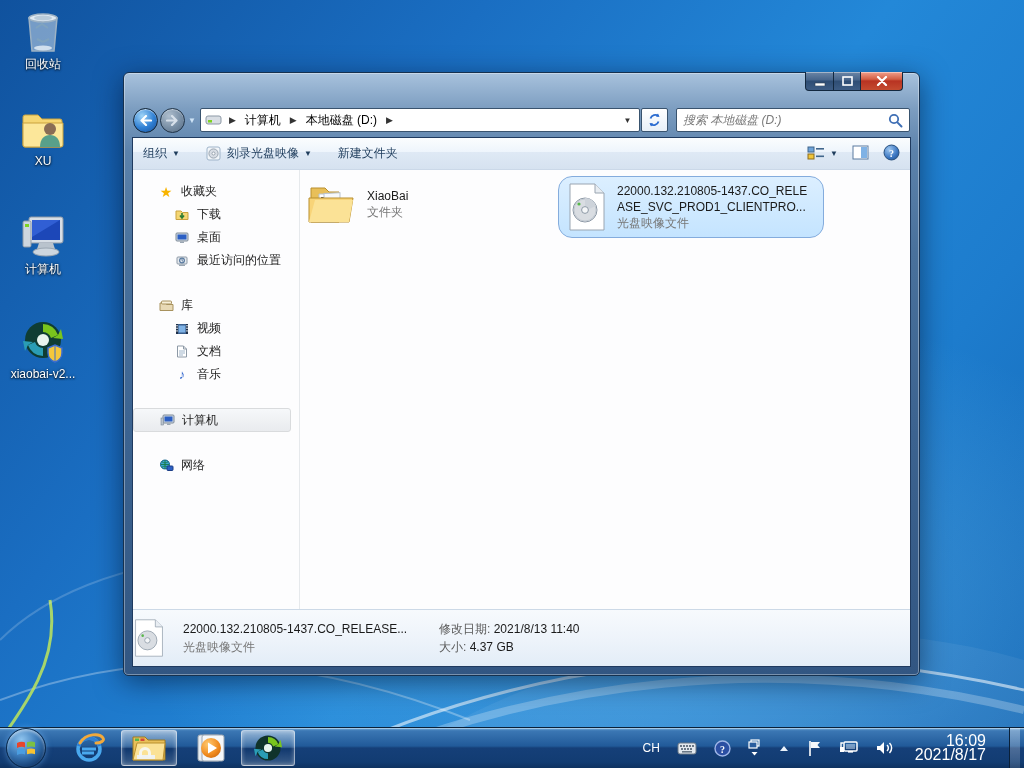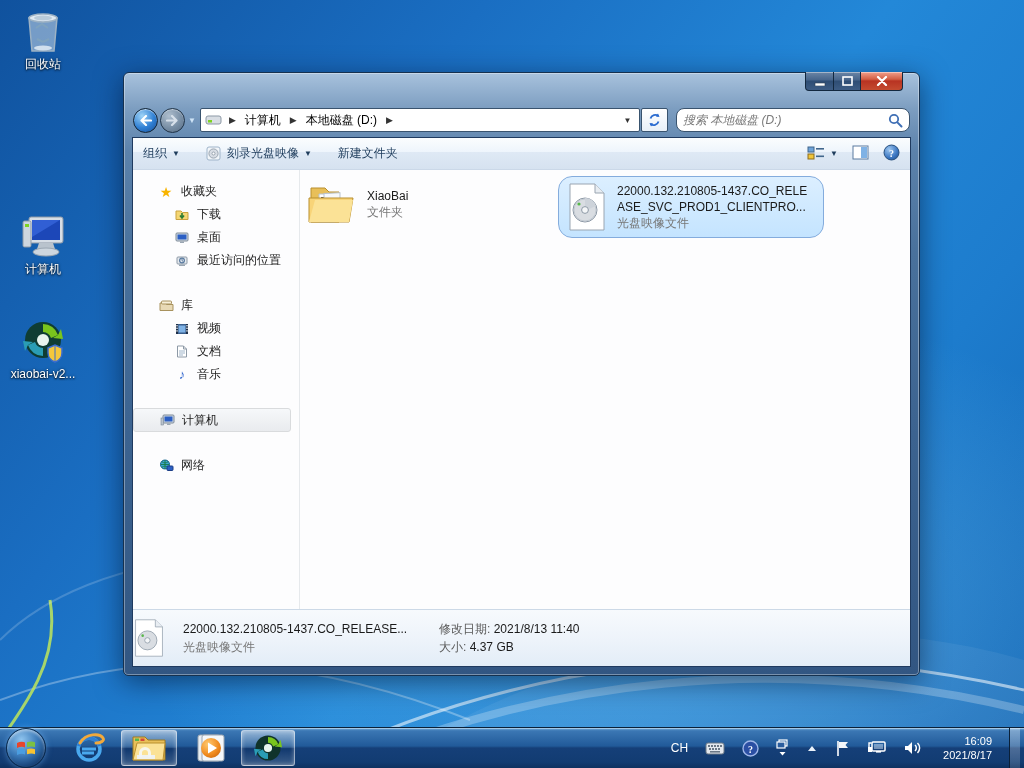--- a/index.html
+++ b/index.html
@@ -61,21 +61,21 @@
     display:flex; align-items:center; padding:0 4px; color:#000;
   }
   .crumb-sep { font-size:9px; color:#333; padding:0 7px; }
   .crumb { padding:0 2px; white-space:nowrap; }
   .crumb-dd { margin-left:auto; font-size:8px; color:#333; padding-right:4px; }
   .refresh-btn {
     height:24px; width:27px; margin-left:1px; background:linear-gradient(#fff,#e8f0f8);
     border:1px solid #39536e; border-radius:2px; display:flex; align-items:center; justify-content:center;
   }
   .search-box {
-    height:24px; width:238px; margin-left:8px; background:#fff; border:1px solid #39536e; border-radius:8px;
+    height:24px; width:238px; margin-left:8px; background:#fff; border:1px solid #39536e; border-radius:2px;
     display:flex; align-items:center; padding:0 6px; color:#7a7a7a;
   }
   .search-text { font-style:italic; flex:1; font-size:12px; border:none; outline:none; background:transparent; color:#7a7a7a; font-family:inherit; }
 
   
   .client {
     position:absolute; left:8px; right:8px; top:64px; bottom:8px;
     border:1px solid #1f3a5f; background:#fff; display:flex; flex-direction:column; overflow:hidden;justify-content:space-between;
   }
   .cmd-bar {
@@ -140,21 +140,21 @@
   }
   .tb-btn { height:36px; margin:0 3px; padding:0 9px; display:flex; align-items:center; justify-content:center; border-radius:3px; }
   .tb-btn.active {
     border:1px solid rgba(255,255,255,.55);
     background:linear-gradient(180deg, rgba(255,255,255,.45), rgba(255,255,255,.12) 48%, rgba(0,20,60,.15) 52%, rgba(255,255,255,.18));
     box-shadow:inset 0 0 4px rgba(255,255,255,.4);
   }
   .tray { margin-left:auto; display:flex; align-items:center; gap:17px; height:100%; padding-right:4px; color:#fff; }
   .tray-lang { font-size:12px; }
   .tray-ico { display:inline-flex; align-items:center; }
-  .clock { text-align:right; font-size:11px; line-height:14px; margin:0 0 0 4px; }
+  .clock { text-align:right; font-size:16px; line-height:14px; margin:0 6px 0 4px; }
   .show-desktop { width:11px; height:41px; border-left:1px solid #0a2038;
     background:linear-gradient(180deg, rgba(255,255,255,.35), rgba(255,255,255,.12)); }
 </style>
 </head>
 <body>
 
 <div class="desktop">
 
   <svg class="swoosh" width="1024" height="768" viewBox="0 0 1024 768">
     <path d="M 380 768 C 560 640 820 600 1024 660 L 1024 768 Z" fill="rgba(255,255,255,0.06)"></path>
@@ -169,20 +169,29 @@
     <svg class="dico" width="44" height="46" viewBox="0 0 44 46">
       <path d="M8 10 L36 10 L33 43 L11 43 Z" fill="rgba(200,215,230,.55)" stroke="#9db2c4" stroke-width="1.5"></path>
       <ellipse cx="22" cy="10" rx="14" ry="4" fill="#dfe9f2" stroke="#9db2c4" stroke-width="1.5"></ellipse>
       <ellipse cx="22" cy="10" rx="9" ry="2.4" fill="#b9cbda"></ellipse>
       <path d="M15 20 l6 -4 l6 4 M22 34 l-6 -3 M22 34 l6 -3" stroke="#7fa3bf" stroke-width="2" fill="none"></path>
       <ellipse cx="22" cy="40" rx="9" ry="2.5" fill="#e9f1f7" opacity=".8"></ellipse>
     </svg>
     <div class="dlabel">回收站</div>
   </div>
 
+  <div class="desk-icon" style="left:0px; top:107px;">
+    <svg class="dico" width="46" height="44" viewBox="0 0 46 44">
+      <path d="M5 8 h13 l4 4 h18 a2 2 0 0 1 2 2 v24 a2 2 0 0 1 -2 2 h-35 a2 2 0 0 1 -2 -2 v-28 a2 2 0 0 1 2 -2 z" fill="#f5d673" stroke="#c9a23e"></path>
+      <path d="M3 16 h40 v22 a2 2 0 0 1 -2 2 h-36 a2 2 0 0 1 -2 -2 z" fill="#fce79a" stroke="#c9a23e"></path>
+      <circle cx="30" cy="22" r="6" fill="#8a6d55"></circle>
+      <path d="M20 40 c0 -8 4 -12 10 -12 c6 0 10 4 10 12 z" fill="#58a08a"></path>
+    </svg>
+    <div class="dlabel">XU</div>
+  </div>
 
   <div class="desk-icon" style="left:0px; top:213px;">
     <svg class="dico" width="48" height="46" viewBox="0 0 48 46">
       <rect x="10" y="4" width="34" height="26" rx="2" fill="#d7dee6" stroke="#8d99a6"></rect>
       <rect x="13" y="7" width="28" height="20" fill="#1c47b8"></rect>
       <path d="M13 7 L41 7 L13 24 Z" fill="#3a6ae0" opacity=".7"></path>
       <rect x="4" y="8" width="8" height="26" rx="1.5" fill="#cdd6df" stroke="#8d99a6"></rect>
       <rect x="6" y="11" width="4" height="3" fill="#7ed321"></rect>
       <path d="M20 30 h14 l2 6 h-18 z" fill="#b9c3cd"></path>
       <ellipse cx="27" cy="39" rx="13" ry="4" fill="#cdd6df" stroke="#9aa6b2"></ellipse>

